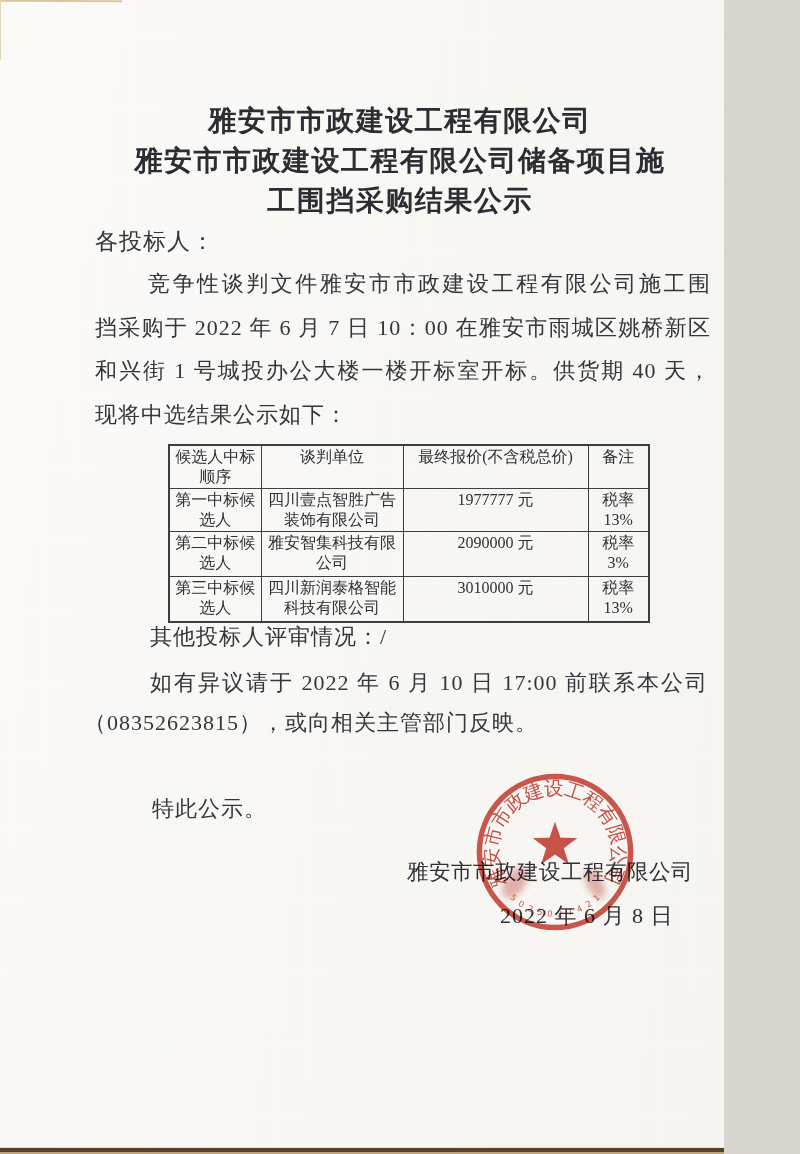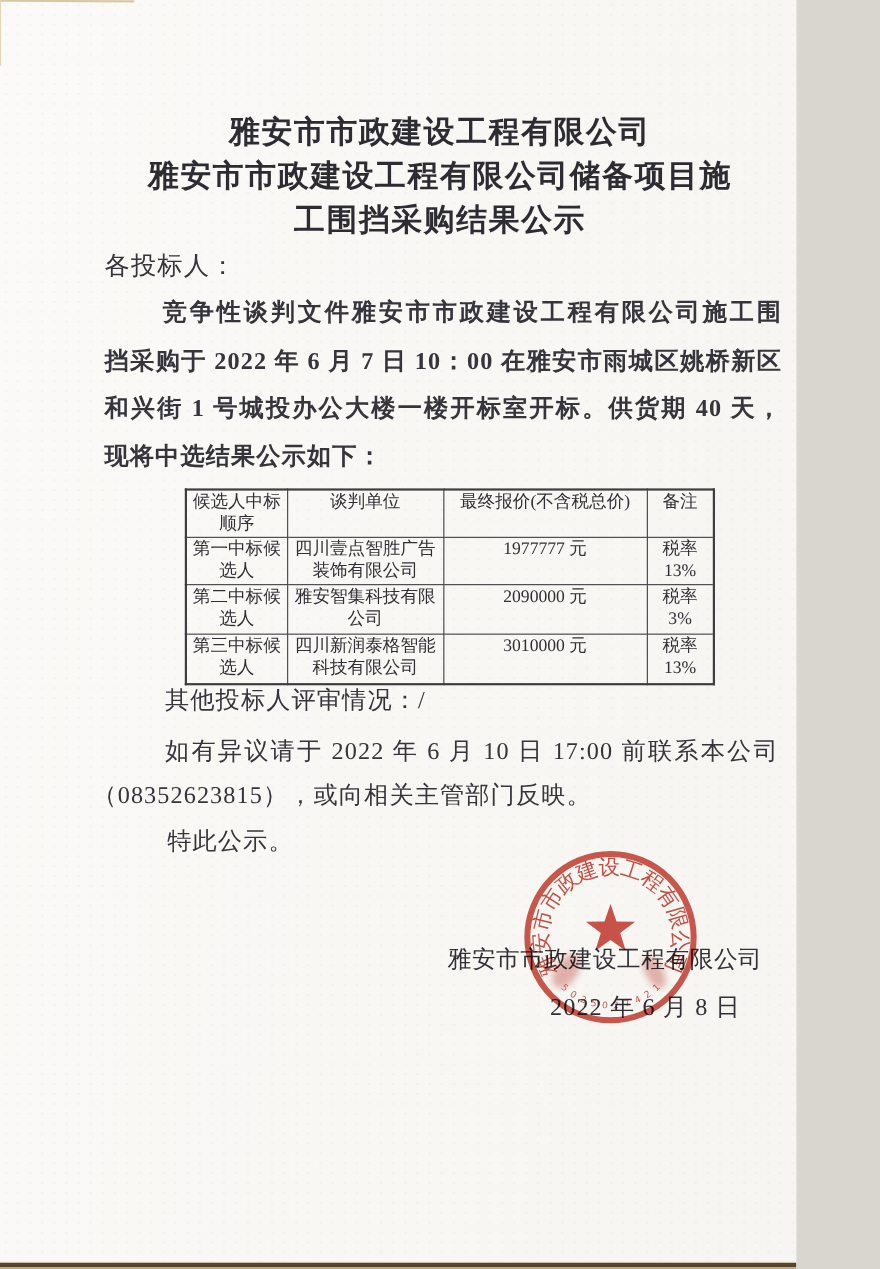--- a/index.html
+++ b/index.html
@@ -18,40 +18,40 @@
   .edge-left { position:absolute; top:0; left:0; width:1px; height:60px; background:#e3d6b8; }
   .edge-bottom-hi { position:absolute; left:0; bottom:6px; width:100%; height:1px; background:#e9dfc8; }
   .edge-bottom-dark { position:absolute; left:0; bottom:2px; width:100%; height:4px; background:#55432c; }
   .edge-bottom-tan { position:absolute; left:0; bottom:0; width:100%; height:2px; background:#bca47c; }
 
   .title { position:absolute; top:101px; left:0; width:800px; text-align:center;
            font-size:28px; font-weight:700; line-height:40px; letter-spacing:1.5px; color:#2c2c32; }
   .salutation { position:absolute; left:95px; top:226px; font-size:23px; letter-spacing:1px;font-family:Liberation Mono, monospace; }
 
   .para { position:absolute; left:95px; top:262px; width:616px; font-size:22px; letter-spacing:1px; }
-  .para .ln { height:43.5px; line-height:43.5px; text-align:justify; text-align-last:justify; white-space:nowrap0;font-weight:bold; }
+  .para .ln { height:43.5px; line-height:43.5px; text-align:justify; text-align-last:justify; white-space:nowrap0; }
   .para .ln.first { text-indent:53px; }
   .para .ln.last { text-align-last:left; }
 
   table.results { position:absolute; left:168px; top:444px; width:480px; border-collapse:collapse;
                   table-layout:fixed; font-size:16px; color:#2f2f35; }
   table.results td, table.results th { border:1px solid #3e3e42; font-weight:400;
                   text-align:center; vertical-align:top; padding:1px 2px; line-height:20px; }
   table.results { border:2px solid #3e3e42; }
   tr.hdr  { height:43px; }
   tr.r1   { height:43px;margin-left:22px; }
   tr.r2   { height:45px;margin-left:36px; }
   tr.r3   { height:45px; }
   col.c1 { width:92px; } col.c2 { width:142px; } col.c3 { width:185px; } col.c4 { width:61px; }
 
   .line-block { position:absolute; font-size:22px; letter-spacing:1px; line-height:30px; }
   #other-review { left:150px; top:622px; }
   #objection-1  { left:150px; top:668px; width:558px; text-align:justify; text-align-last:justify; }
   #objection-2  { left:84px;  top:708px; }
-  #closing      { left:152px; top:750px; }
+  #closing      { left:152px; top:794px; }
 
   #sig-company { position:absolute; left:407px; top:857px; font-size:21.5px; letter-spacing:.5px; color:#303036; }
   #sig-date    { position:absolute; left:500px; top:901px; font-size:22px; letter-spacing:1px; color:#303036;text-align:center; }
 
   .seal { position:absolute; left:471px; top:768px; width:168px; height:168px;
           mix-blend-mode:multiply; opacity:.95; filter:blur(.3px); }
   .seal svg { width:100%; height:100%; }
   .seal-smudge { position:absolute; background:rgba(193,52,40,.38); filter:blur(3px); }
   .smudge-a { left:34px; top:98px; width:20px; height:34px; border-radius:40% 55% 45% 50%; transform:rotate(38deg); }
   .smudge-b { left:116px; top:100px; width:16px; height:32px; border-radius:50% 40% 55% 45%; transform:rotate(-30deg); }

